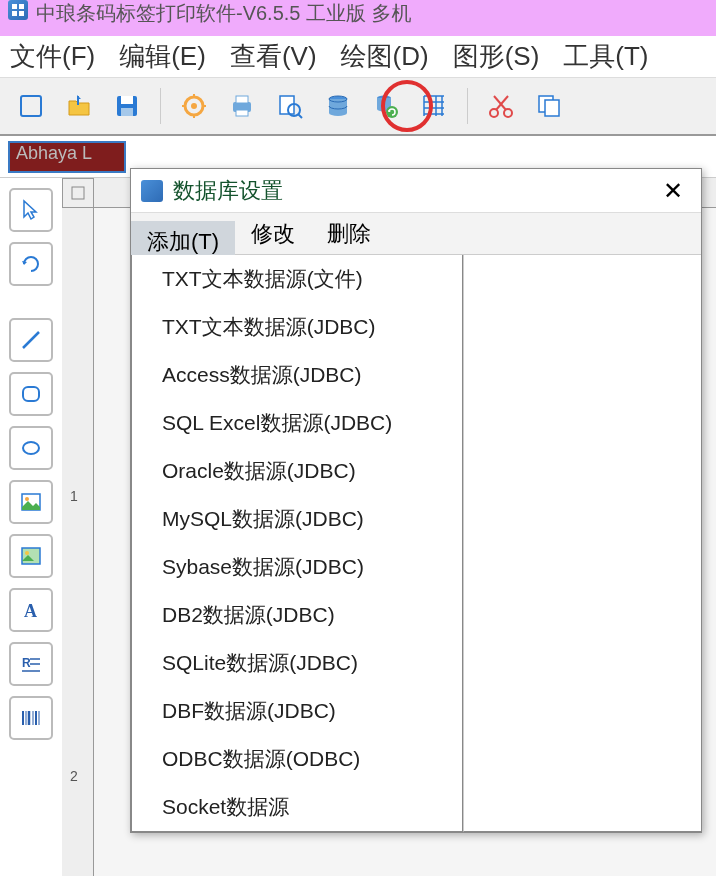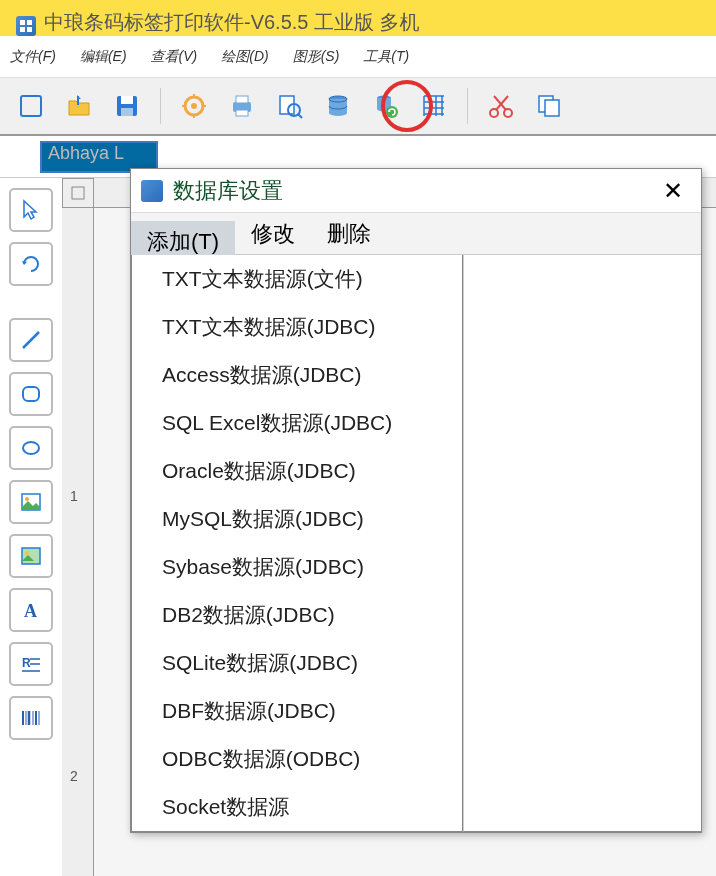--- a/index.html
+++ b/index.html
@@ -1,31 +1,31 @@
 <!DOCTYPE html>
 <html><head>
   <meta charset="utf-8">
   <style>
     * { box-sizing: border-box; margin: 0; padding: 0; }
     body { font-family: "Microsoft YaHei", Arial, sans-serif; background: #fff; width: 716px; height: 876px; overflow: hidden; position: relative; }
     
-    .title-bar { height: 36px; display: flex; align-items: flex-end; padding: 0 16px; background: #fde047; }
+    .title-bar { height: 36px; display: flex; align-items: flex-start; padding: 0 8px; background: #f0abfc; }
     .title-icon { width: 20px; height: 20px; margin-right: 8px; background: linear-gradient(135deg,#4a90d9,#2e6bb5); border-radius: 3px; display: flex; align-items: center; justify-content: center; color: #fff; font-size: 10px; }
     .title-text { font-size: 20px; color: #555; }
     
     .menu-bar { height: 42px; display: flex; align-items: center; padding: 0 10px; gap: 24px; border-bottom: 1px solid #ddd; }
-    .menu-item { font-size: 14px; color: #333; cursor: pointer; font-style: italic; }
+    .menu-item { font-size: 26px; color: #333; cursor: pointer; }
     
     .toolbar { height: 58px; background: #f0f0f0; border-bottom: 2px solid #999; display: flex; align-items: center; padding: 0 12px; gap: 10px; position: relative; }
     .tool-sep { width: 1px; height: 36px; background: #ccc; margin: 0 4px; }
     .tool-btn { width: 38px; height: 38px; display: flex; align-items: center; justify-content: center; cursor: pointer; border-radius: 3px; }
     .circle-highlight { position: absolute; width: 52px; height: 52px; border: 4px solid #e03030; border-radius: 50%; left: 381px; top: 2px; pointer-events: none; }
     
     .secondary-bar { height: 42px; background: #fff; border-bottom: 1px solid #ccc; display: flex; align-items: center; padding: 0 8px; }
-    .font-select { width: 118px; height: 32px; border: 2px solid #3a7ac4; color: #bbb; font-size: 18px; padding: 0 6px; background: #0369a1; margin-left: 32px; }
+    .font-select { width: 118px; height: 32px; border: 2px solid #3a7ac4; color: #bbb; font-size: 18px; padding: 0 6px; background: #7f1d1d; }
     
     .workspace { display: flex; height: calc(100% - 178px); }
     .left-tools { width: 62px; display: flex; flex-direction: column; gap: 10px; padding: 10px 6px; align-items: center; }
     .left-tool-btn { width: 44px; height: 44px; border: 2px solid #bbb; border-radius: 5px; background: #fff; display: flex; align-items: center; justify-content: center; cursor: pointer; }
     .left-gap { height: 12px; }
     
     .canvas-area { flex: 1; position: relative; background: #f5f5f5; }
     .ruler-h { position: absolute; top: 0; left: 32px; right: 0; height: 30px; background: #eee; border-bottom: 1px solid #999; }
     .ruler-v { position: absolute; top: 30px; left: 0; width: 32px; bottom: 0; background: #eee; border-right: 1px solid #999; }
     .ruler-corner { position: absolute; top: 0; left: 0; width: 32px; height: 30px; background: #eee; border: 1px solid #999; display:flex; align-items:center; justify-content:center; }

